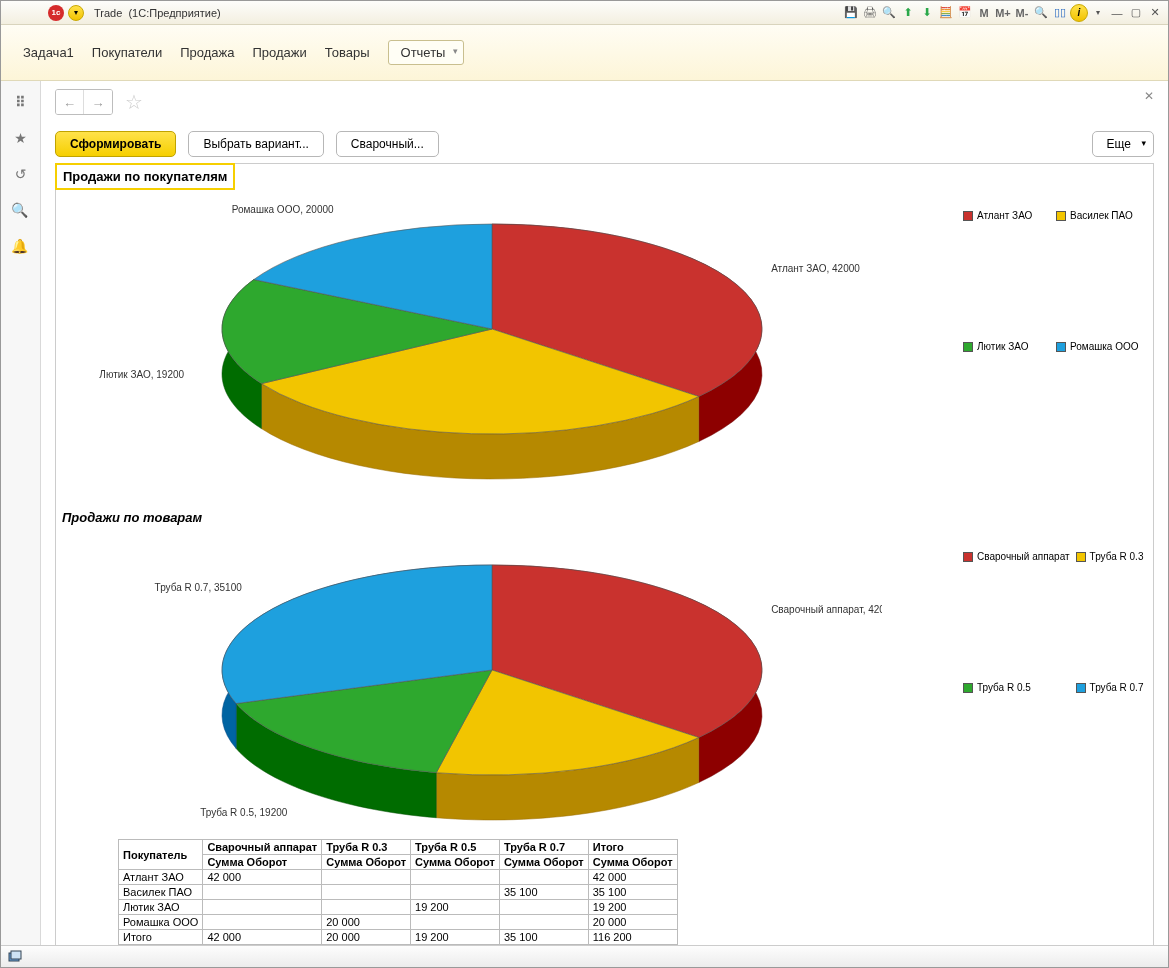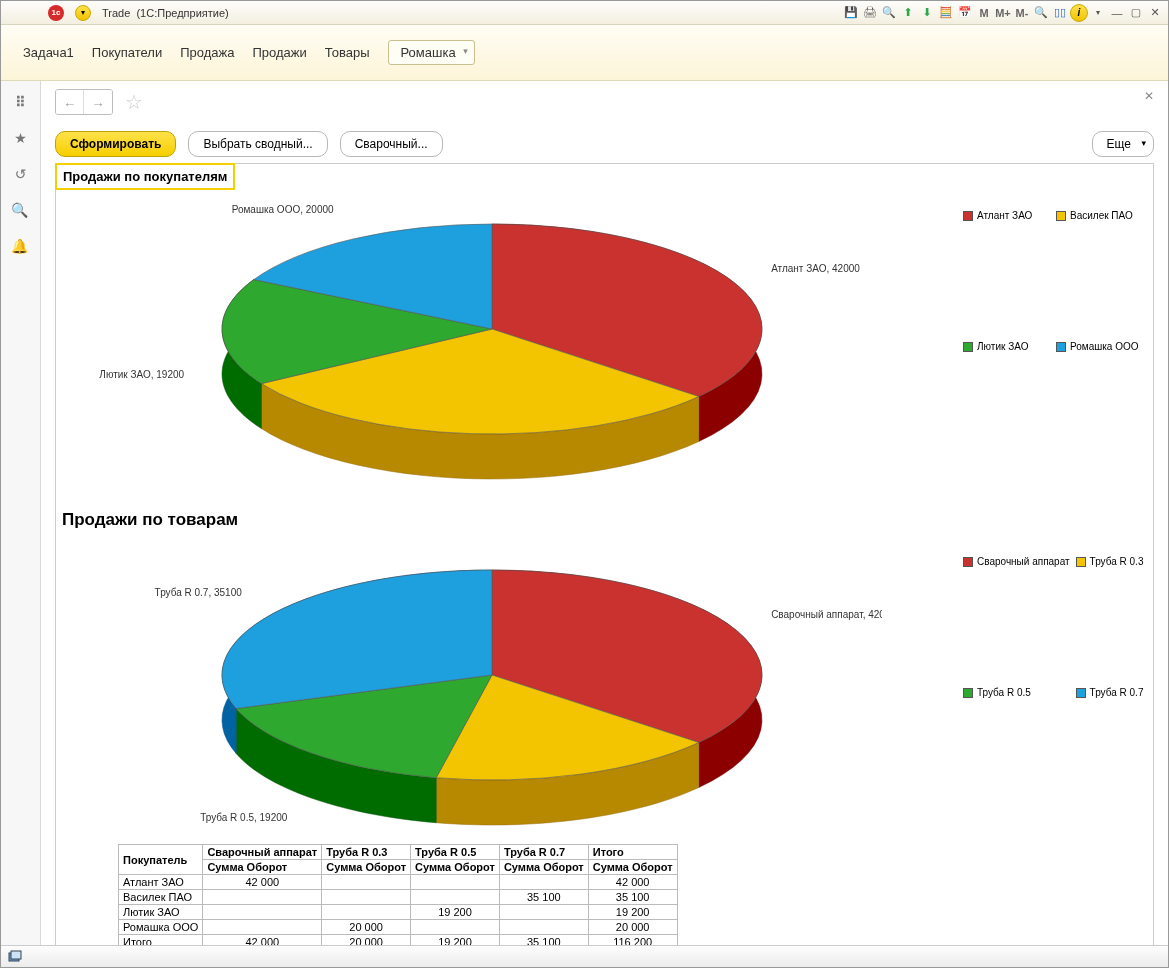--- a/index.html
+++ b/index.html
@@ -15,30 +15,30 @@
   
   .titlebar {
     height: 24px;
     background: linear-gradient(#fdfdfb, #f3efe0);
     border-bottom: 1px solid #d9d4bd;
     display: flex;
     align-items: center;
     padding: 0 4px;
     font-size: 11px;
   }
-  .titlebar-left { display:flex; align-items:center; gap:11px;padding-left:43px; }
+  .titlebar-left { display:flex; align-items:center; gap:4px;padding-left:43px; }
   .titlebar-logo {
     width:16px; height:16px; background:#d52b2b; border-radius:50%;
     display:flex;align-items:center;justify-content:center;color:#fff;font-size:8px;font-weight:bold;
   }
   .titlebar-dropdown {
     width:16px;height:16px;background:linear-gradient(#ffe24a,#f2c200);border-radius:50%;
     border:1px solid #c9a800;display:flex;align-items:center;justify-content:center;font-size:8px;
   }
-  .titlebar-title { color:#333; }
+  .titlebar-title { margin-left:6px; color:#333; }
   .titlebar-right { margin-left:auto; display:flex; align-items:center; gap:1px; }
   .tb-icon {
     width:18px;height:18px;display:flex;align-items:center;justify-content:center;
     font-size:11px;color:#555;border-radius:2px;
   }
   .tb-mtext{font-size:11px;font-weight:bold;color:#666;padding:0 3px;}
   .tb-info{width:18px;height:18px;background:linear-gradient(#ffe24a,#f2c200);border-radius:50%;border:1px solid #c9a800;display:flex;align-items:center;justify-content:center;font-size:10px;font-style:italic;font-weight:bold;}
   
   .menubar {
     height: 56px;
@@ -62,39 +62,39 @@
   .sidebar-icon{width:18px;height:18px;display:flex;align-items:center;justify-content:center;color:#777;font-size:14px;cursor:pointer;}
   .content { flex:1; padding:8px 14px 10px 14px; overflow:auto; position:relative;}
   .content-header{display:flex;align-items:center;gap:12px;margin-bottom:16px;}
   .nav-group{display:flex;border:1px solid #bdbdbd;border-radius:3px;overflow:hidden;}
   .nav-btn{width:28px;height:24px;display:flex;align-items:center;justify-content:center;background:#fff;color:#999;font-size:13px;border-right:1px solid #ddd;}
   .nav-btn:last-child{border-right:none;}
   .star-icon{color:#ccc;font-size:20px;}
   .page-title{font-size:20px;color:#333;}
   .close-x{position:absolute;right:14px;top:8px;color:#888;font-size:12px;cursor:pointer;}
   .toolbar{display:flex;gap:12px;align-items:center;margin-bottom:6px;}
-  .btn{border:1px solid #b7b7b7;border-radius:10px;padding:5px 14px;font-size:12px;background:#fff;cursor:pointer;}
+  .btn{border:1px solid #b7b7b7;border-radius:5px;padding:5px 14px;font-size:12px;background:#fff;cursor:pointer;}
   .btn-primary{background:linear-gradient(#ffe24a,#f6cf00);border:1px solid #c0a300;font-weight:bold;}
   .btn-more{margin-left:auto;padding-right:22px;position:relative;}
   .btn-more::after{content:"▾";position:absolute;right:7px;top:6px;font-size:9px;}
   .report-box{border:1px solid #ccc;padding:0;}
   .section-title{font-size:13px;font-weight:bold;padding:4px 6px;border:2px solid #f6cf00;display:inline-block;margin:-1px 2px 0 -1px;}
-  .section-title2{font-size:17px;font-weight:bold;padding:6px 6px;}
+  .section-title2{font-size:13px;font-weight:bold;padding:6px 6px;font-style:italic;}
   .chart-row{display:flex;align-items:flex-start;}
   .chart-cell{flex:1;padding:4px 6px 10px 6px;}
   .legend-cell{width:200px;padding:20px 10px;}
   .legend-grid{display:grid;grid-template-columns:1fr 1fr;gap:120px 6px;}
   .legend-item{display:flex;align-items:center;gap:4px;font-size:10px;white-space:nowrap;}
   .legend-sw{width:10px;height:10px;border:1px solid #555;}
   svg{display:block;}
   .slice-label{font-size:10px;fill:#333;}
   
   table.data{border-collapse:collapse;font-size:11px;margin:4px 0 24px 62px;}
   table.data td,table.data th{border:1px solid #bbb;padding:1px 4px;text-align:left;}
-  table.data .num{text-align:center;}
+  table.data .num{text-align:left;}
   
   .statusbar{height:22px;background:linear-gradient(#fdfdfd,#ececec);border-top:1px solid #ccc;display:flex;align-items:center;padding:0 6px;}
   .status-icon{width:16px;height:16px;}
 </style>
 </head>
 <body>
 
 <div class="titlebar">
   <div class="titlebar-left">
     <div class="titlebar-logo">1c</div>
@@ -123,21 +123,21 @@
     <div class="tb-icon">✕</div>
   </div>
 </div>
 
 <div class="menubar">
   <span class="menu-item">Задача1</span>
   <span class="menu-item">Покупатели</span>
   <span class="menu-item">Продажа</span>
   <span class="menu-item">Продажи</span>
   <span class="menu-item">Товары</span>
-  <span class="menu-dropdown">Ромашка</span>
+  <span class="menu-dropdown">Отчеты</span>
 </div>
 
 <div class="main-wrap">
   <div class="sidebar">
     <div class="sidebar-icon" style="font-weight:bold;">⠿</div>
     <div class="sidebar-icon">★</div>
     <div class="sidebar-icon">↺</div>
     <div class="sidebar-icon">🔍</div>
     <div class="sidebar-icon">🔔</div>
   </div>
@@ -148,21 +148,21 @@
     <div class="content-header">
       <div class="nav-group">
         <div class="nav-btn">←</div>
         <div class="nav-btn">→</div>
       </div>
       <span class="star-icon">☆</span>
     </div>
 
     <div class="toolbar">
       <button class="btn btn-primary">Сформировать</button>
-      <button class="btn">Выбрать сводный...</button>
+      <button class="btn">Выбрать вариант...</button>
       <button class="btn">Сварочный...</button>
       <button class="btn btn-more">Еще</button>
     </div>
 
     <div class="report-box">
       <div class="section-title">Продажи по покупателям</div>
 
       <div class="chart-row">
         <div class="chart-cell">
           <svg id="pie1" width="820" height="300" viewBox="0 0 820 300">

